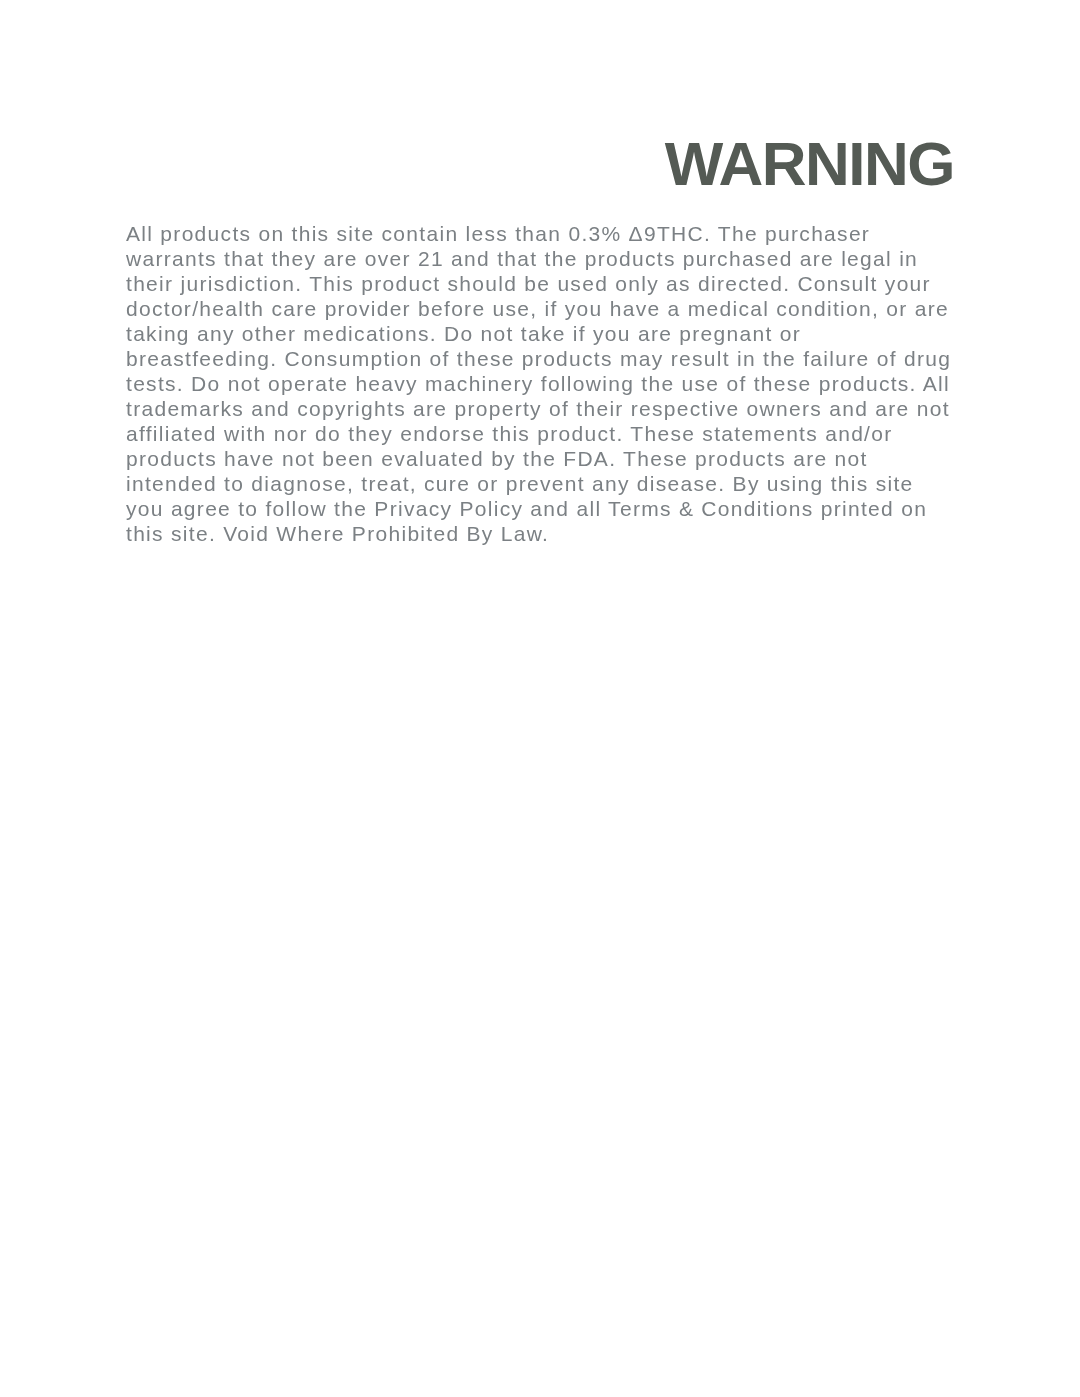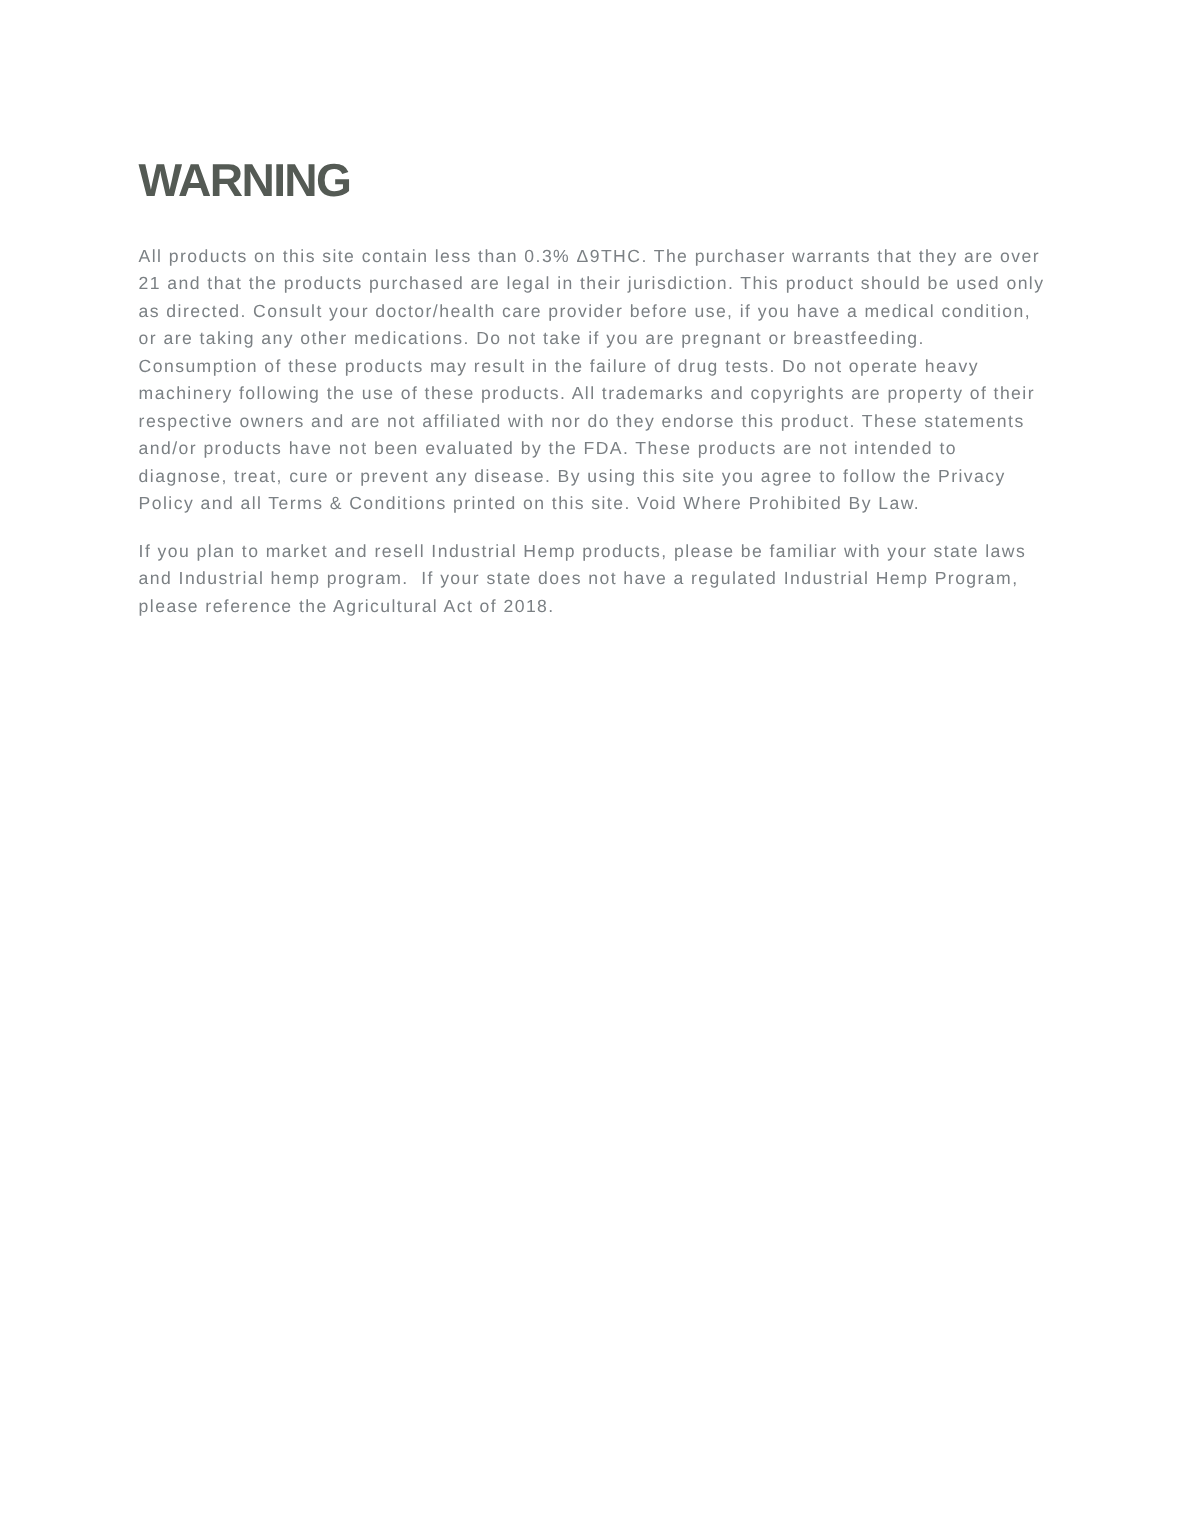--- a/index.html
+++ b/index.html
@@ -13,41 +13,40 @@
     font-family: "Liberation Sans", sans-serif;
     overflow: hidden;
   }
   .page {
     width: 828px;
     margin: 0 auto;
     padding-top: 133px;
   }
   .title {
     margin: 0;
-    text-align: left;
-    font-size: 42px;
+    text-align: right;
+    font-size: 62px;
     line-height: 62px;
     font-weight: 700;
     letter-spacing: -1.5px;
     color: var(--heading-color, #545a54);
   }
   .content {
     margin-top: 26px;
   }
   .para {
     margin: 0 0 18px 0;
-    font-size: 16px;
+    font-size: 21px;
     line-height: 25px;
     letter-spacing: 1.3px;
     color: var(--body-color, #7b8084);
     white-space: pre-wrap; 
   }
 </style>
 </head>
 <body>
 
 <div class="page">
   <h1 class="title">WARNING</h1>
   <div class="content">
     <p class="para">All products on this site contain less than 0.3% Δ9THC. The purchaser warrants that they are over 21 and that the products purchased are legal in their jurisdiction. This product should be used only as directed. Consult your doctor/health care provider before use, if you have a medical condition, or are taking any other medications. Do not take if you are pregnant or breastfeeding. Consumption of these products may result in the failure of drug tests. Do not operate heavy machinery following the use of these products. All trademarks and copyrights are property of their respective owners and are not affiliated with nor do they endorse this product. These statements and/or products have not been evaluated by the FDA. These products are not intended to diagnose, treat, cure or prevent any disease. By using this site you agree to follow the Privacy Policy and all Terms &amp; Conditions printed on this site. Void Where Prohibited By Law.</p>
-    <p class="para">If you plan to market and resell Industrial Hemp products, please be familiar with your state laws and Industrial hemp program.  If your state does not have a regulated Industrial Hemp Program, please reference the Agricultural Act of 2018.</p>
   </div>
 </div>
 
 </body></html>

